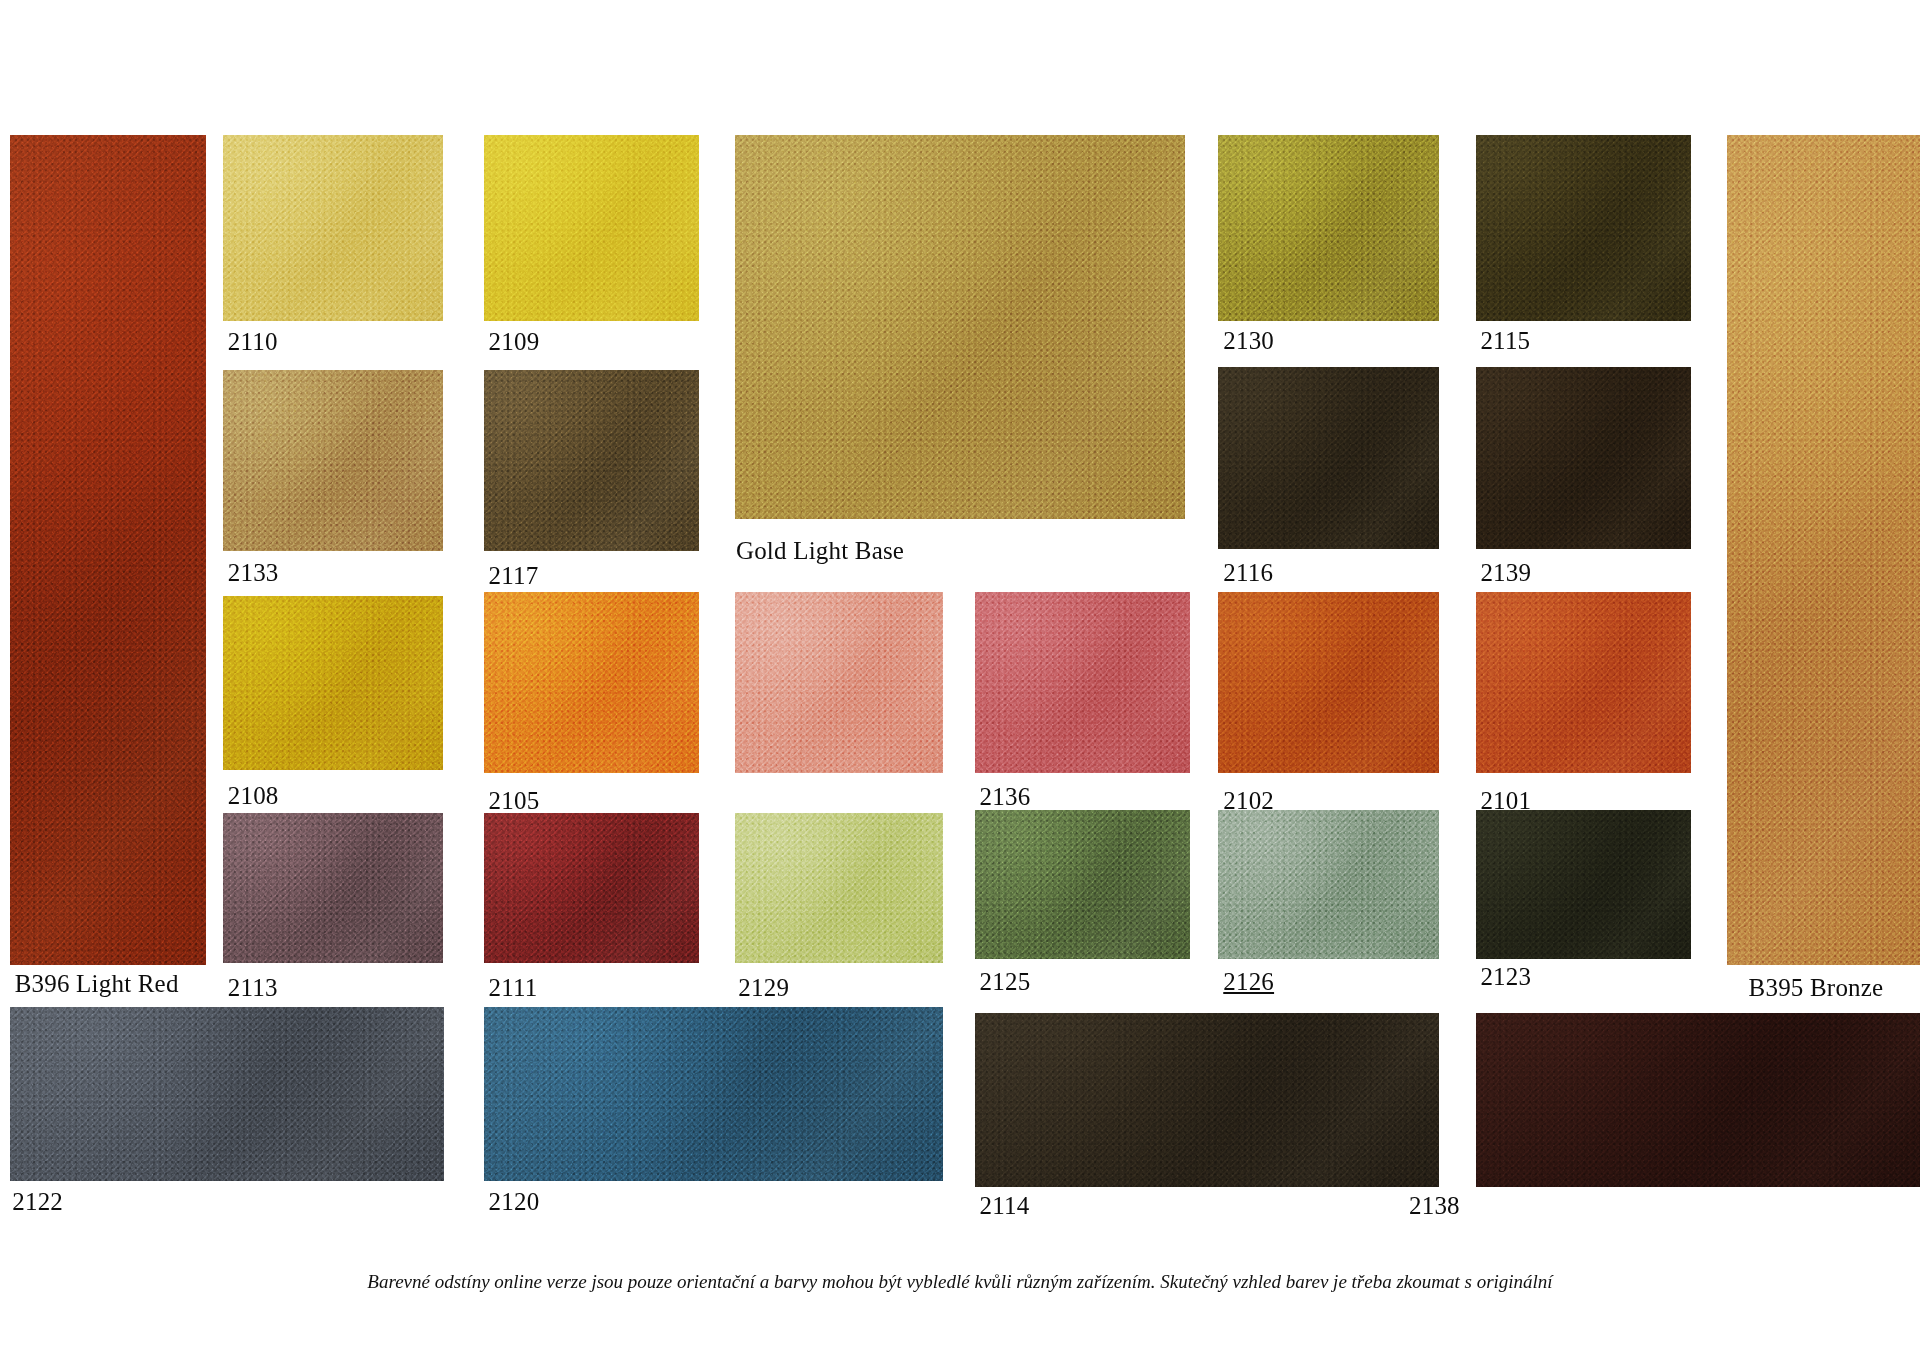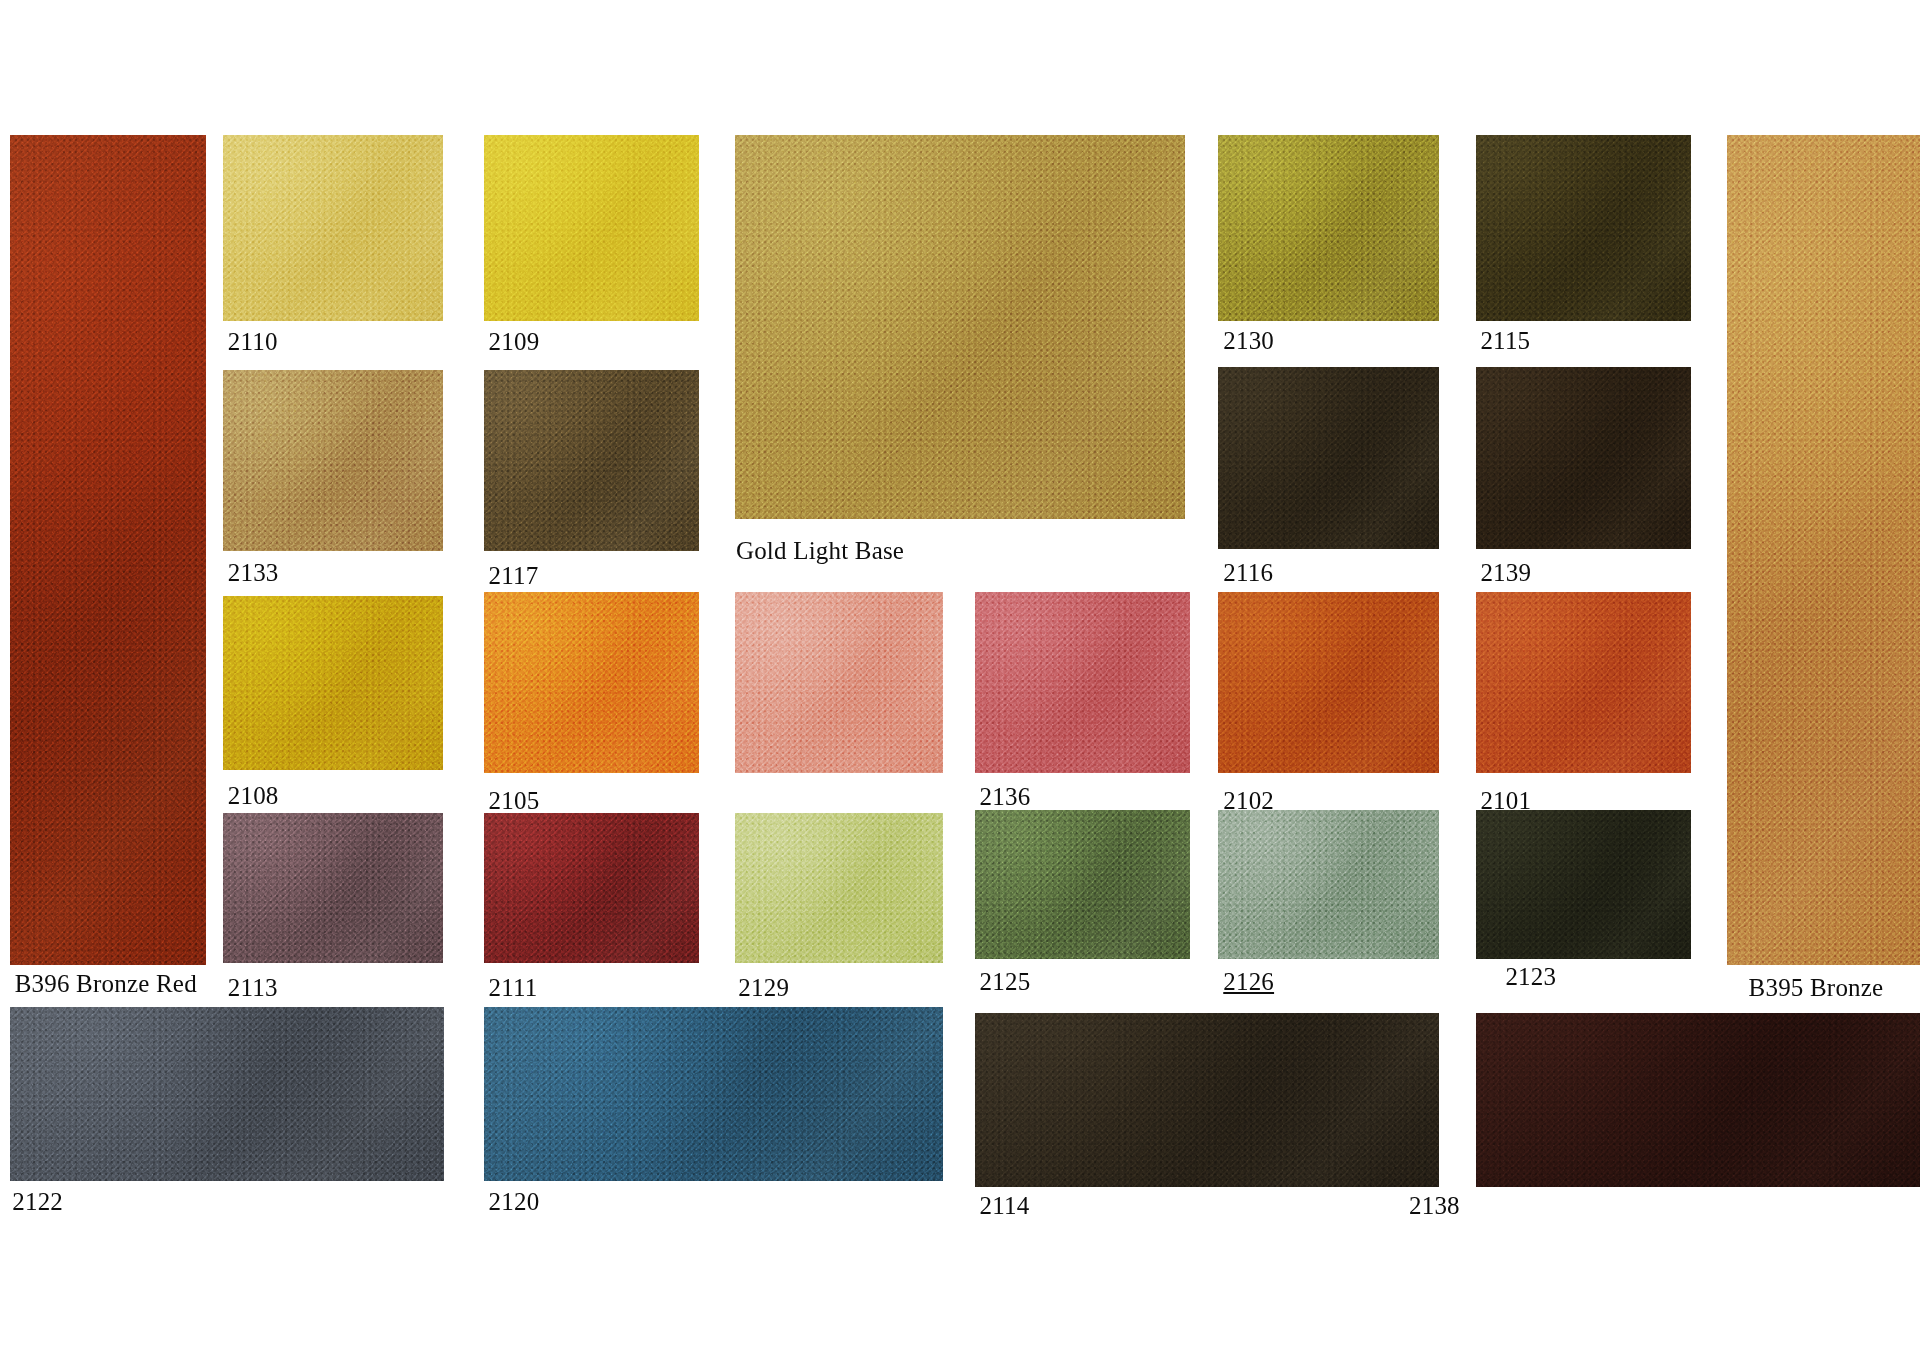--- a/index.html
+++ b/index.html
@@ -84,21 +84,21 @@
 </style>
 </head>
 <body>
 
 <div id="sheet">
     <div class="swatch" style="left: 9.79592px; top: 134.72px; width: 195.918px; height: 830.366px; background-color: rgb(141, 42, 16);">
       <div class="tex"></div>
       <div class="grain"></div>
       <div class="sheen"></div>
     </div>
-    <div class="label" style="left: 14.6939px; top: 971.21px;">B396 Bronze Red</div>
+    <div class="label" style="left: 14.6939px; top: 971.21px;">B396 Light Red</div>
     <div class="swatch" style="left: 222.857px; top: 134.72px; width: 220.408px; height: 186.159px; background-color: rgb(216, 196, 98);">
       <div class="tex"></div>
       <div class="grain"></div>
       <div class="sheen"></div>
     </div>
     <div class="label" style="left: 227.755px; top: 329.452px;">2110</div>
     <div class="swatch" style="left: 483.673px; top: 134.72px; width: 215.51px; height: 186.159px; background-color: rgb(217, 195, 43);">
       <div class="tex"></div>
       <div class="grain"></div>
       <div class="sheen"></div>
@@ -216,21 +216,21 @@
       <div class="tex"></div>
       <div class="grain"></div>
       <div class="sheen"></div>
     </div>
     <div class="label" style="left: 1223.27px; top: 968.761px; text-decoration: underline;">2126</div>
     <div class="swatch" style="left: 1475.51px; top: 809.546px; width: 215.51px; height: 149.417px; background-color: rgb(35, 36, 23);">
       <div class="tex"></div>
       <div class="grain"></div>
       <div class="sheen"></div>
     </div>
-    <div class="label" style="left: 1480.41px; top: 963.862px; margin-left: 25px;">2123</div>
+    <div class="label" style="left: 1480.41px; top: 963.862px;">2123</div>
     <div class="swatch" style="left: 9.79592px; top: 1006.73px; width: 434.694px; height: 173.912px; background-color: rgb(75, 81, 90);">
       <div class="tex"></div>
       <div class="grain"></div>
       <div class="sheen"></div>
     </div>
     <div class="label" style="left: 12.2449px; top: 1189.21px;">2122</div>
     <div class="swatch" style="left: 483.673px; top: 1006.73px; width: 459.184px; height: 173.912px; background-color: rgb(44, 89, 117);">
       <div class="tex"></div>
       <div class="grain"></div>
       <div class="sheen"></div>
@@ -244,13 +244,14 @@
     <div class="label" style="left: 979.592px; top: 1192.89px;">2114</div>
     <div class="swatch" style="left: 1475.51px; top: 1012.85px; width: 459.184px; height: 173.912px; background-color: rgb(42, 18, 14);">
       <div class="tex"></div>
       <div class="grain"></div>
       <div class="sheen"></div>
     </div>
     <div class="label" style="left: 1409px; top: 1192.89px;">2138</div>
   </div>
 
 <div id="footnote">
+  <span>Barevné odstíny online verze jsou pouze orientační a barvy mohou být vybledlé kvůli různým zařízením. Skutečný vzhled barev je třeba zkoumat s originální</span>
 </div>
 
 </body></html>

